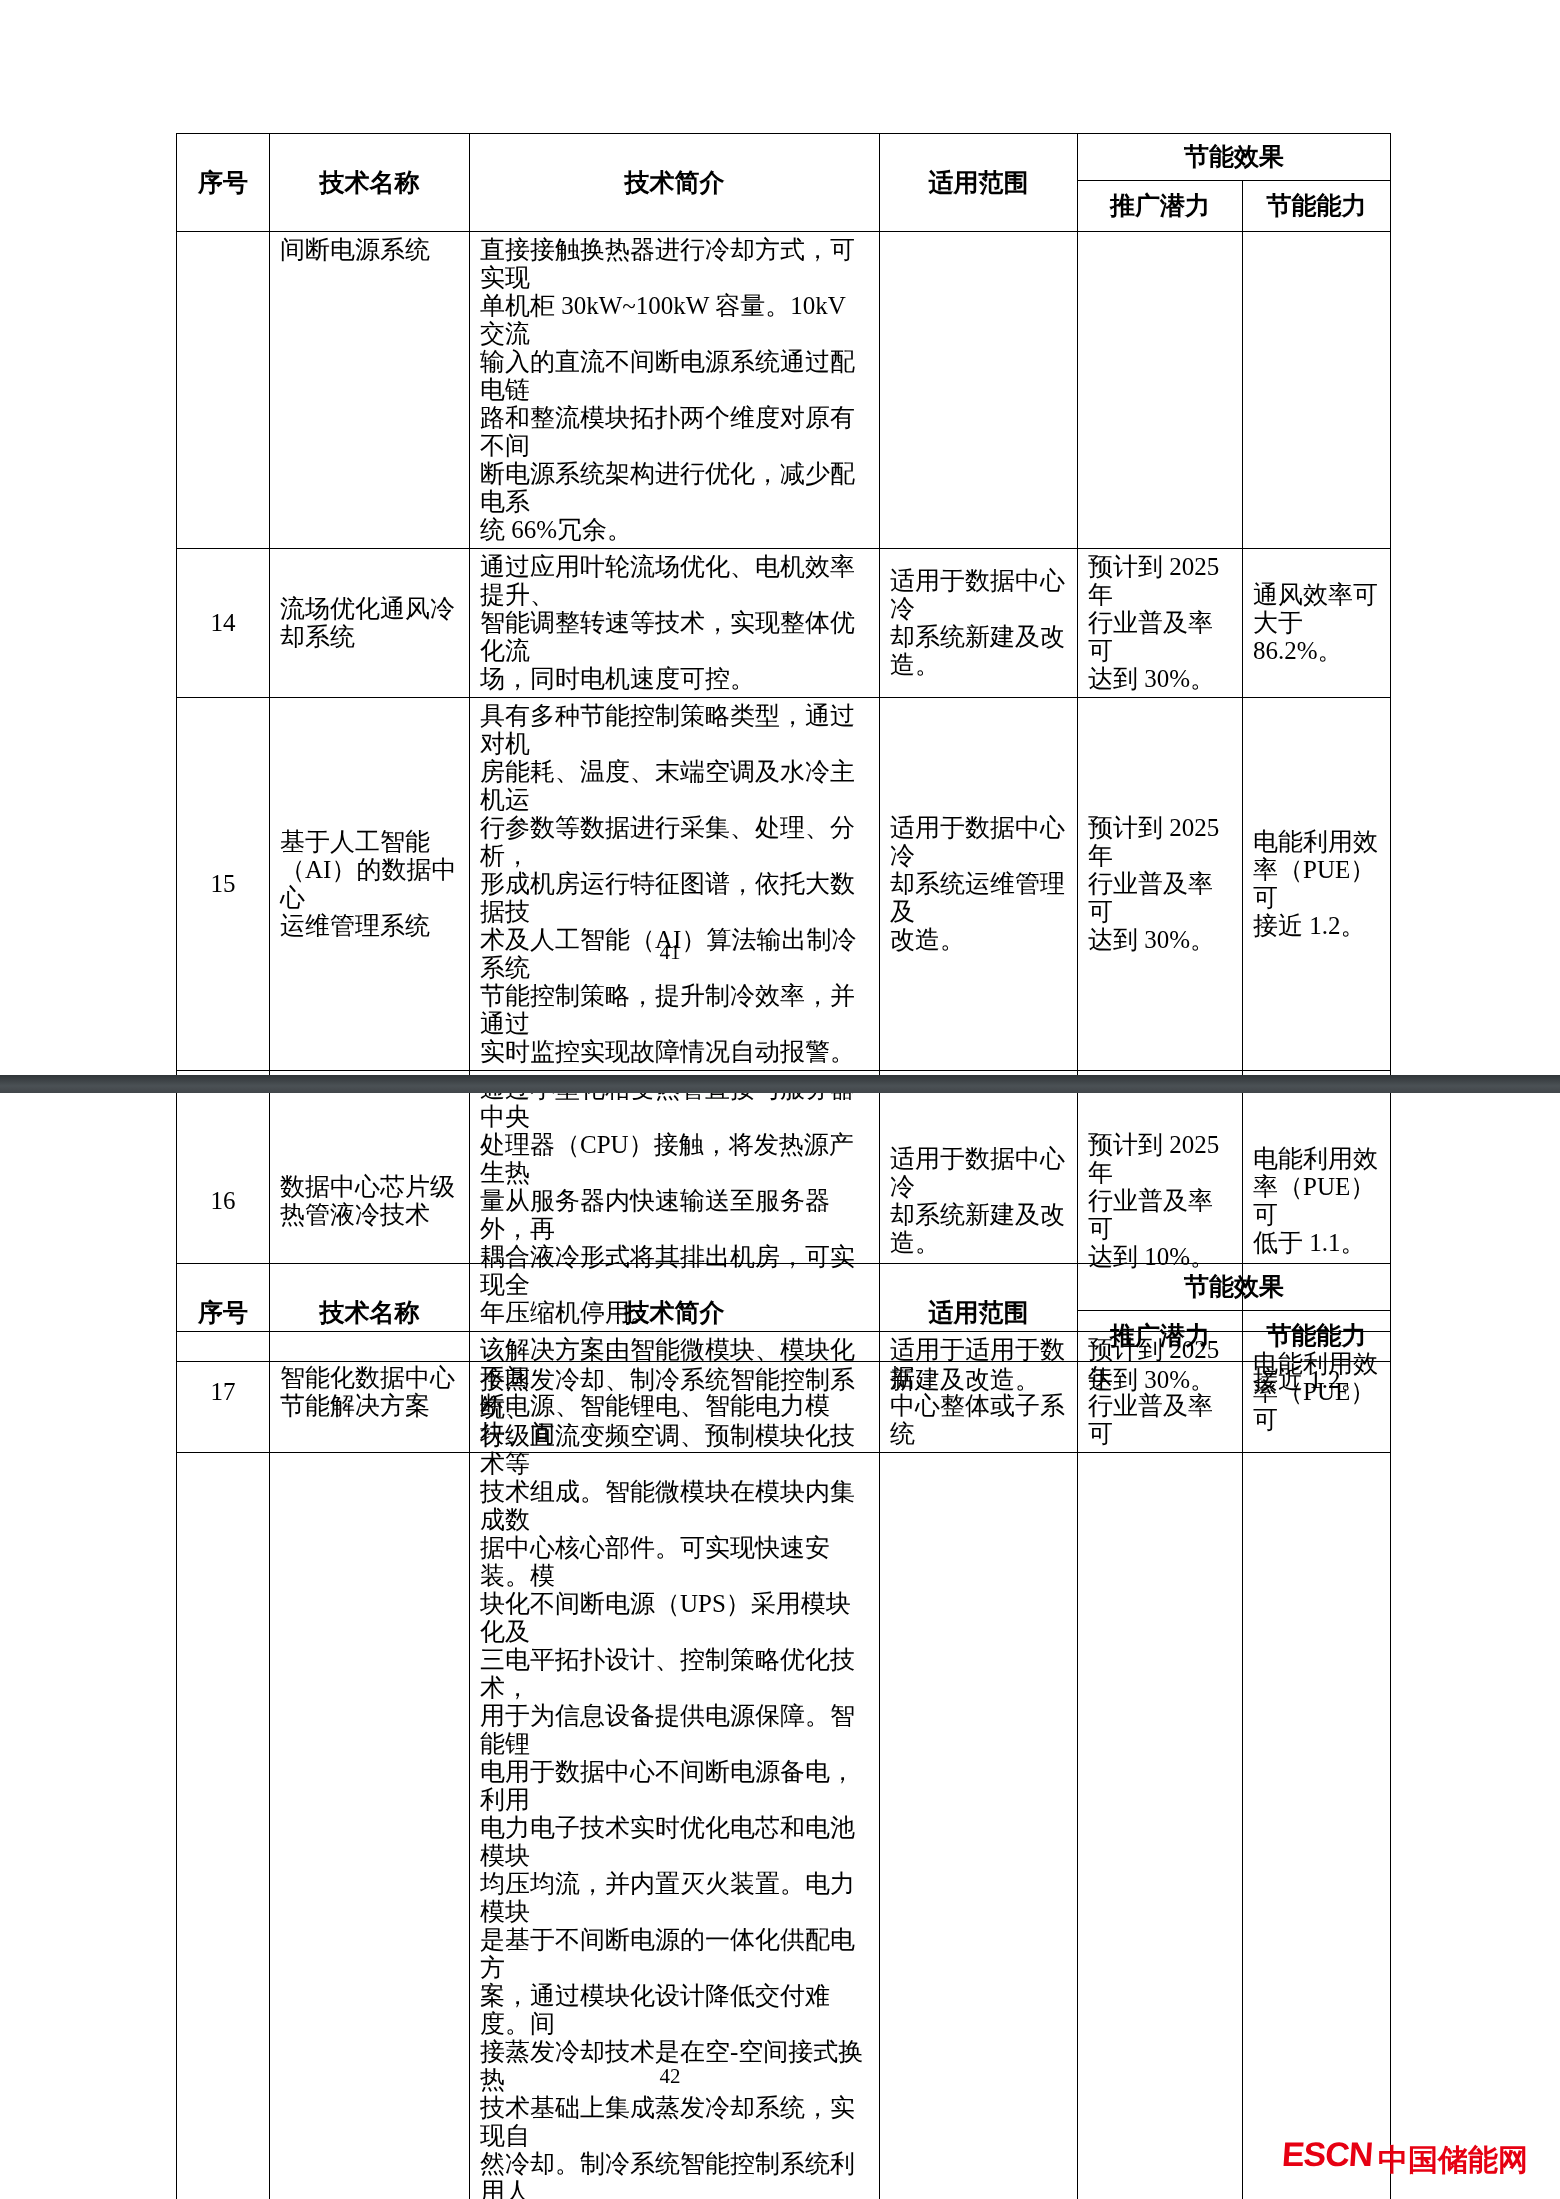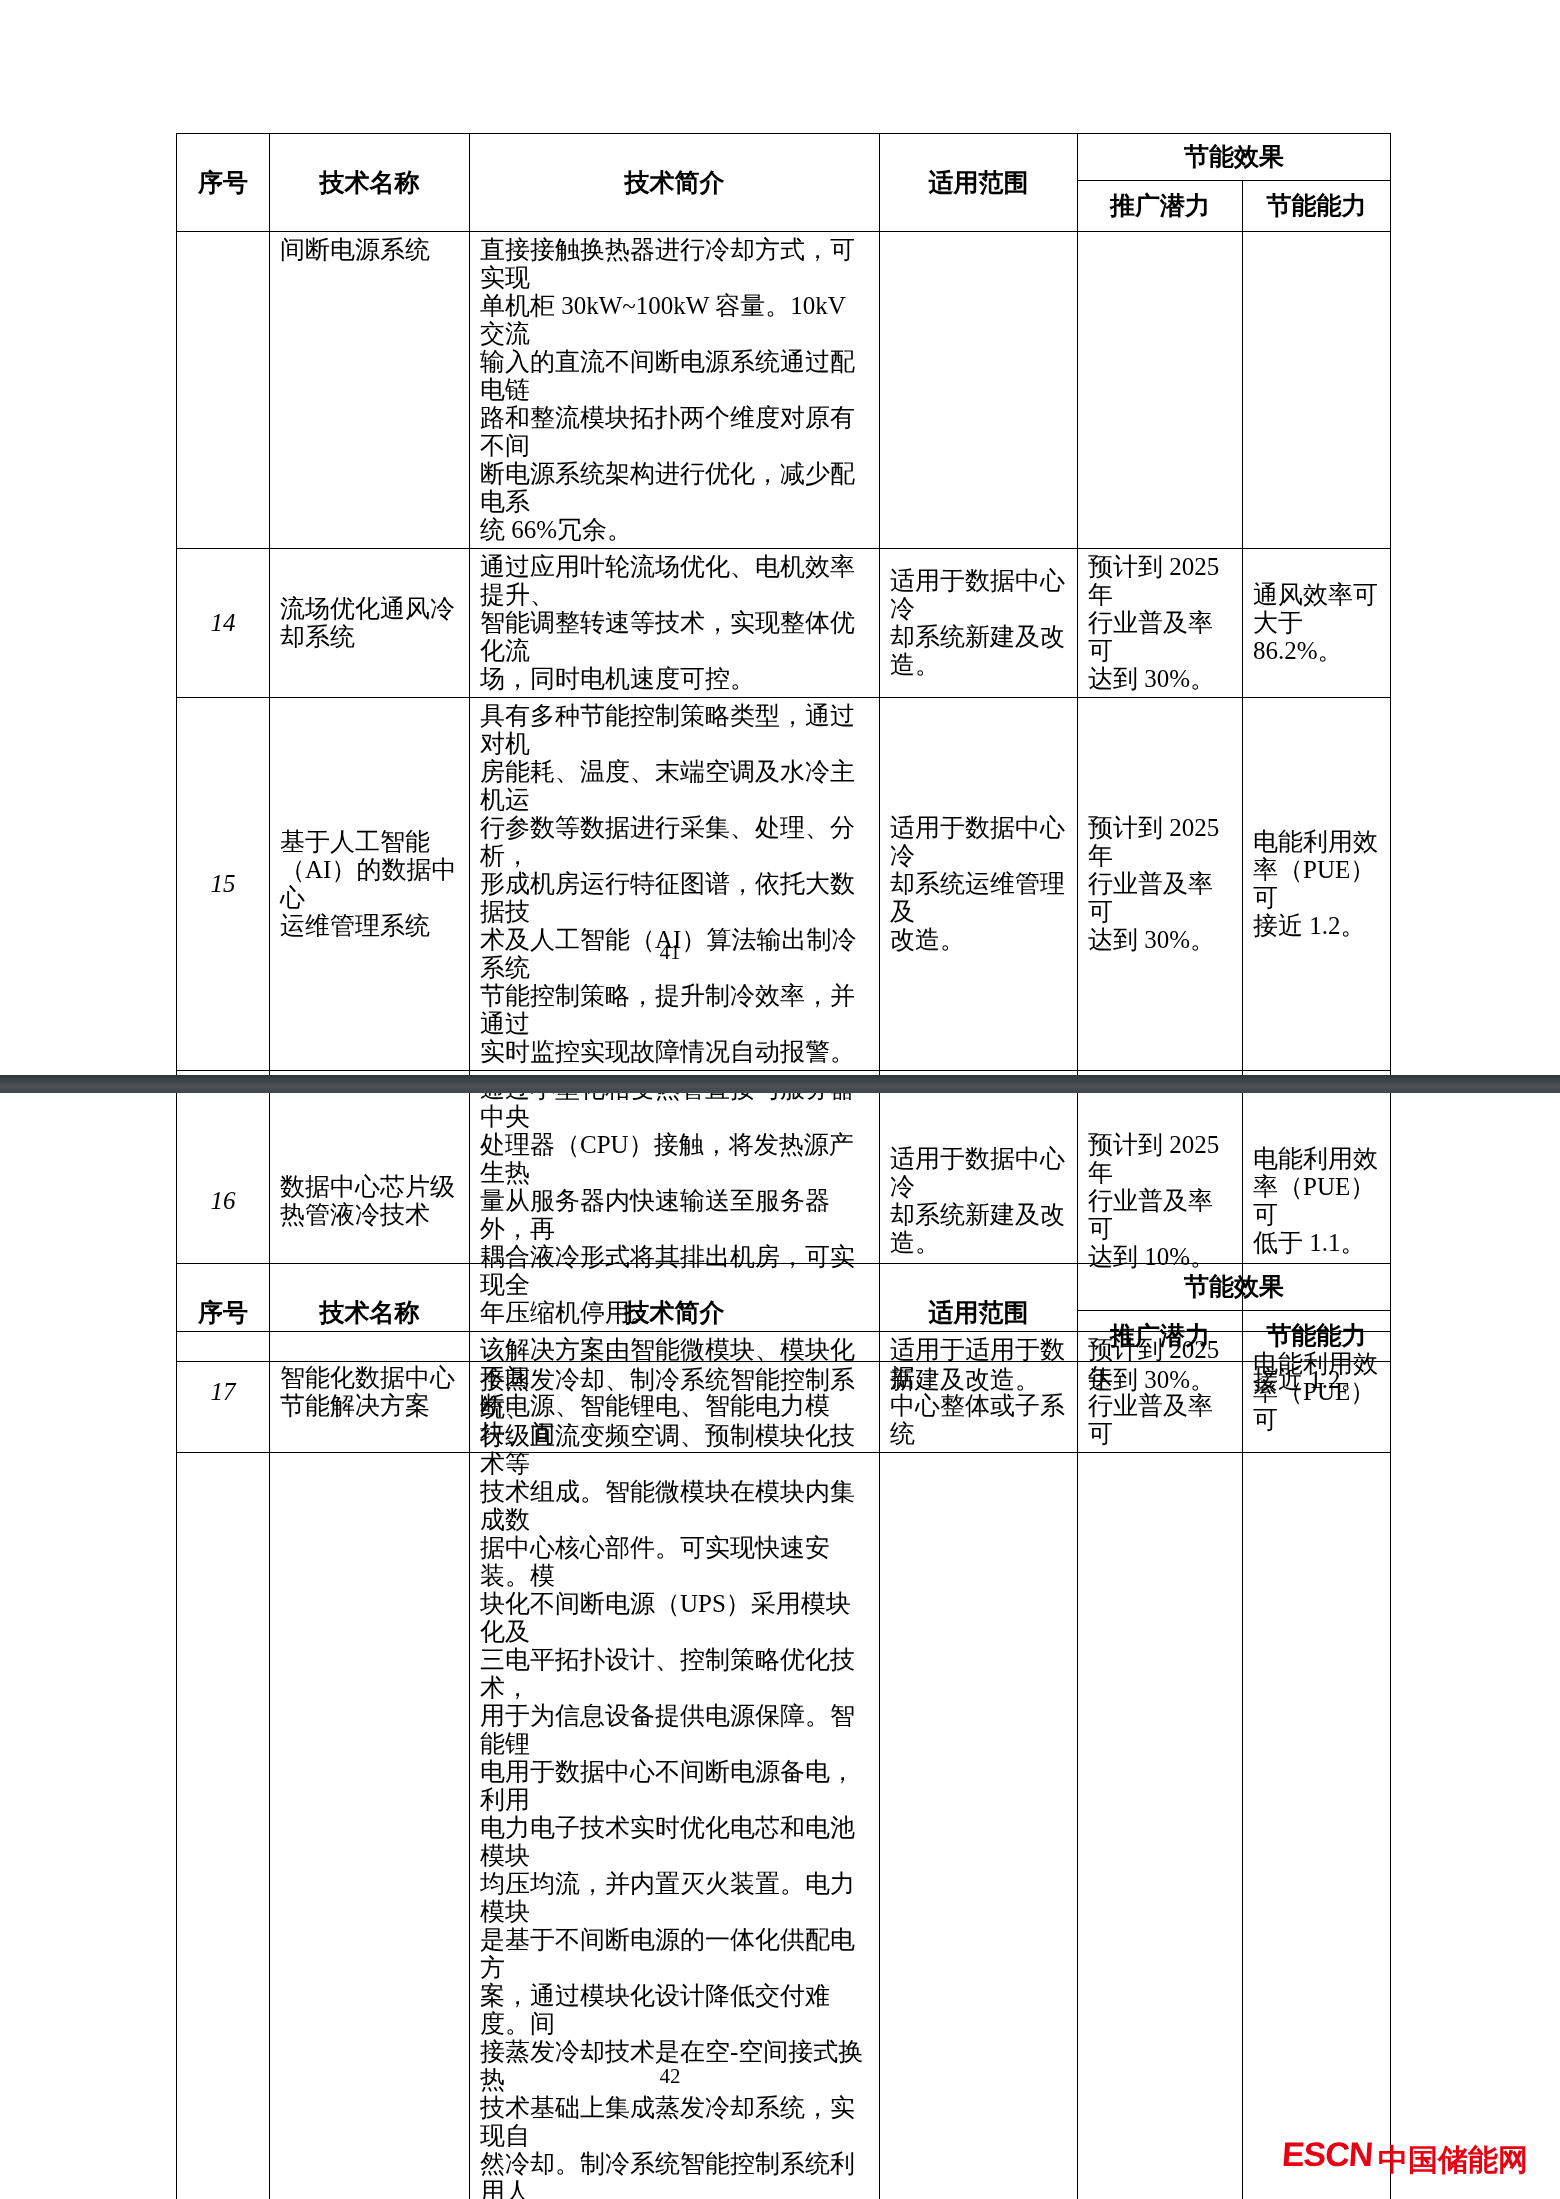--- a/index.html
+++ b/index.html
@@ -21,21 +21,21 @@
   }
   .doc-table th{
     font-weight:bold;text-align:center;vertical-align:middle;
     white-space:normal;padding:2px 4px;
   }
   tr.h-top th{height:42px;}
   tr.h-sub th{height:46px;text-align:center;}
   .doc-table td{
     white-space:pre-line;vertical-align:middle;text-align:left;
   }
-  td.c-no{text-align:center;padding:4px 2px;font-style:italic;}
+  td.c-no{text-align:center;padding:4px 2px;}
   td.vtop{vertical-align:top;}
   .pagenum{
     position:absolute;left:0;width:1340px;text-align:center;
     font-size:21px;line-height:28px;
   }
   .pn1{top:938px;}
   .pn2{top:2062px;text-align:center;}
   .divider{
     position:absolute;left:0;top:1075px;width:1560px;height:18px;
     background:linear-gradient(180deg,#2f3437 0%,#4b5155 60%,#41464a 100%);

